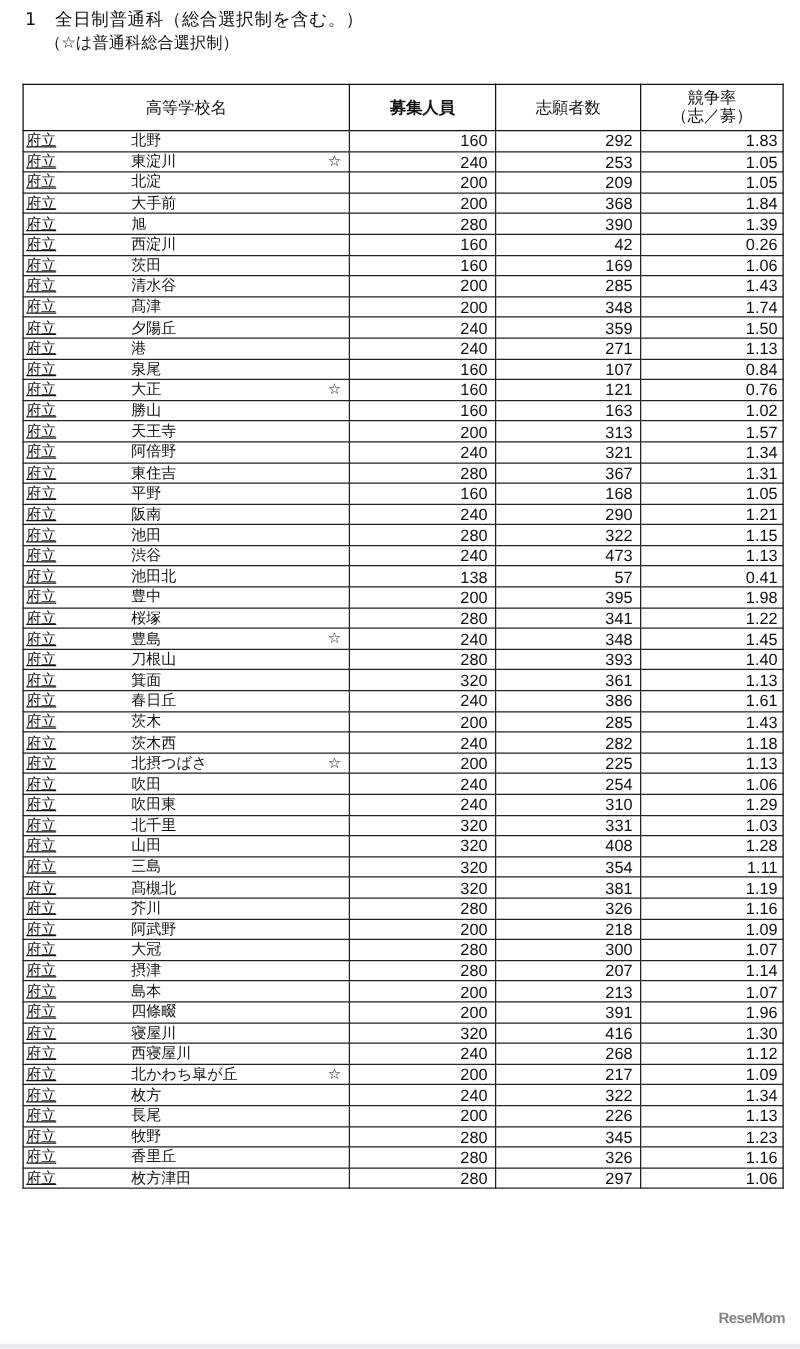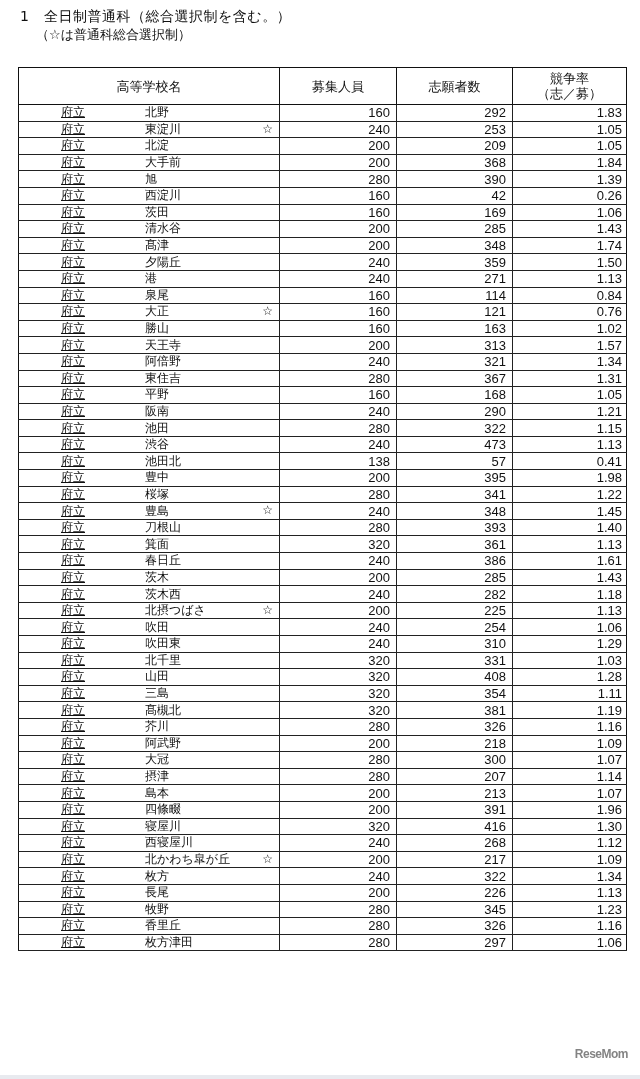--- a/index.html
+++ b/index.html
@@ -74,21 +74,20 @@
   }
   table.results td.rate {
     border-right: 1.5px solid #111;
     padding-right: 4px;
   }
   .pref {
     display: inline-block;
     width: 84px;
     text-decoration: underline;
     text-underline-offset: 1px;
-    margin-left: 40px;
   }
   .school {
     display: inline-block;
   }
   .star {
     position: absolute;
     right: 6px;
     top: 0;
     font-size: 12px;
   }
@@ -122,21 +121,21 @@
 <table class="results">
   <colgroup>
     <col style="width:261px">
     <col style="width:117px">
     <col style="width:116px">
     <col style="width:114px">
   </colgroup>
   <thead>
     <tr>
       <th>高等学校名</th>
-      <th style="font-weight:normal">募集人員</th>
+      <th style="font-weight:bold">募集人員</th>
       <th>志願者数</th>
       <th>
         <div>競争率</div>
         <div>（志／募）</div>
       </th>
     </tr>
   </thead>
   <tbody id="rows">
       <tr>
         <td class="name"><span class="pref">府立</span><span class="school">北野</span></td>
@@ -200,21 +199,21 @@
       </tr>
       <tr>
         <td class="name"><span class="pref">府立</span><span class="school">港</span></td>
         <td class="num">240</td>
         <td class="num">271</td>
         <td class="num rate">1.13</td>
       </tr>
       <tr>
         <td class="name"><span class="pref">府立</span><span class="school">泉尾</span></td>
         <td class="num">160</td>
-        <td class="num">114</td>
+        <td class="num">107</td>
         <td class="num rate">0.84</td>
       </tr>
       <tr>
         <td class="name"><span class="pref">府立</span><span class="school">大正</span><span class="star">☆</span></td>
         <td class="num">160</td>
         <td class="num">121</td>
         <td class="num rate">0.76</td>
       </tr>
       <tr>
         <td class="name"><span class="pref">府立</span><span class="school">勝山</span></td>

